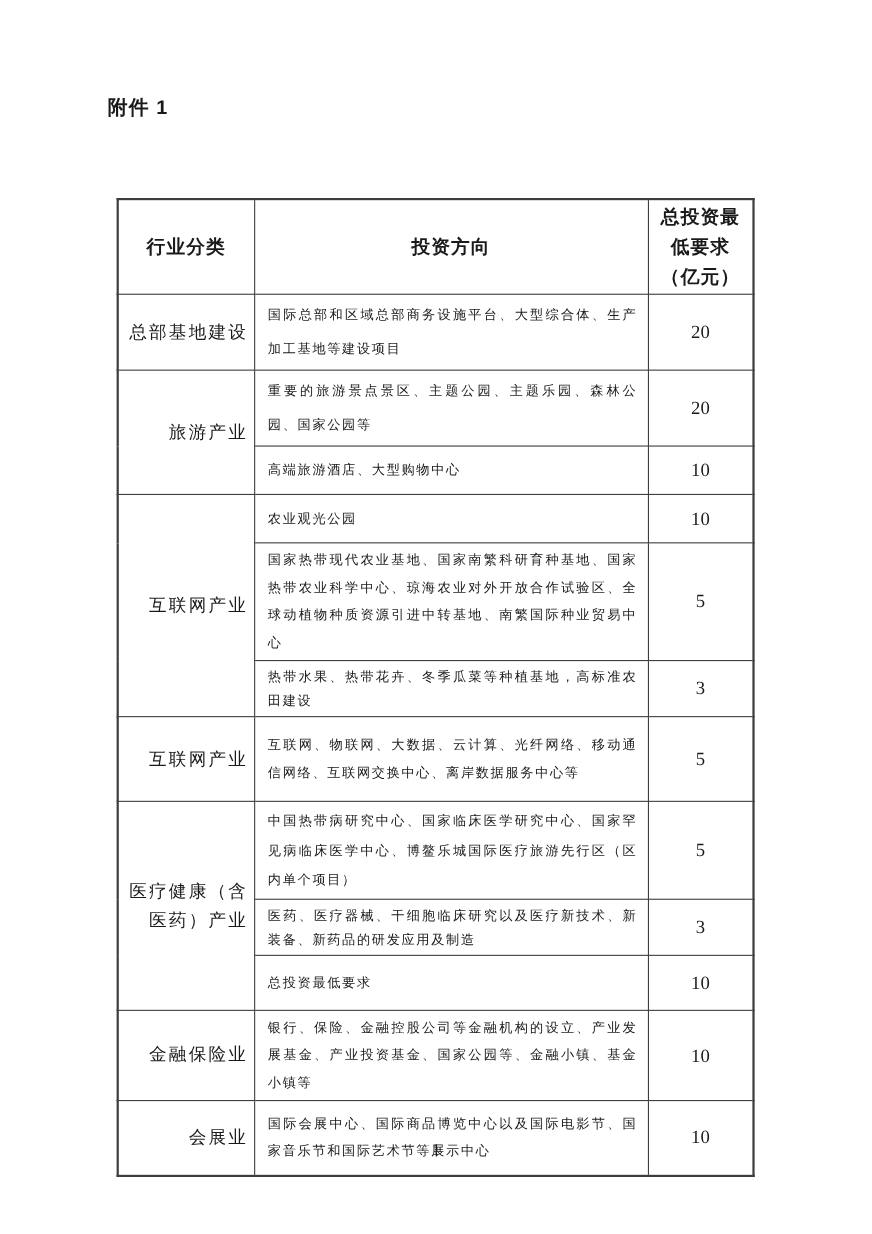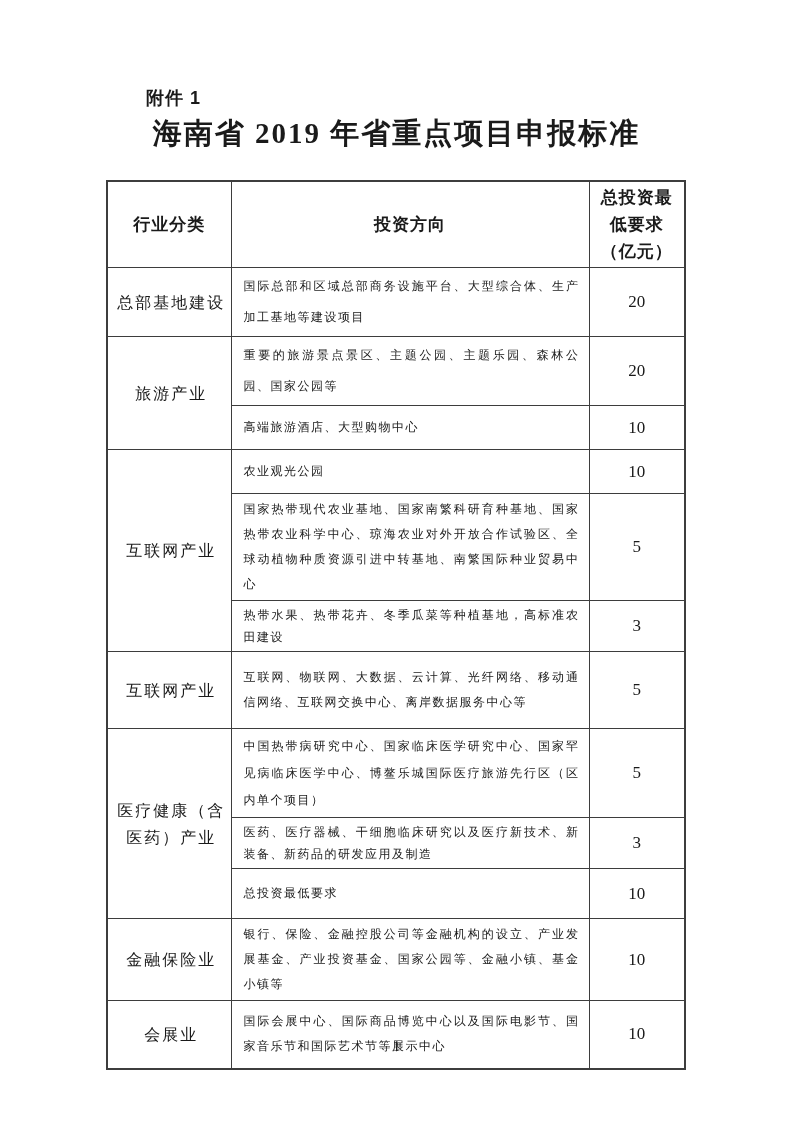--- a/index.html
+++ b/index.html
@@ -14,21 +14,20 @@
     overflow: hidden;
   }
   .attachment-label {
     position: absolute;
     left: 98px;
     top: 86px;
     font-size: 18px;
     font-family: "Liberation Sans", "DejaVu Sans", sans-serif;
     font-weight: 600;
     letter-spacing: 1px;
-    margin-left: 48px;
   }
   .doc-title {
     position: absolute;
     left: 0;
     right: 0;
     top: 114px;
     text-align: center;
     font-size: 29px;
     font-weight: bold;
     letter-spacing: 2px;
@@ -53,21 +52,21 @@
     font-size: 17px;
     text-align: center;
     letter-spacing: 1px;
     padding: 2px;
     border-radius: 21px;
   }
   .minreq-inner { width: 80px; margin: 0 auto; line-height: 27px; }
   td.industry-cell {
     font-size: 16px;
     letter-spacing: 2px;
-    text-align: center;
+    text-align: right;
     padding: 4px 5px 4px 9px;
     line-height: 27px;
   }
   td.direction-cell {
     font-size: 12px;
     letter-spacing: 1.5px;
     text-align: justify;
     text-justify: inter-character;
     padding: 3px 9px 3px 12px;
     line-height: 25px;
@@ -89,21 +88,20 @@
     font-size: 15px;
   }
 </style>
 </head>
 <body>
 
 <div class="page">
 
   <div class="attachment-label">附件 1</div>
 
-  <div class="doc-title">海南省 2019 年省重点项目申报标准</div>
 
   <table class="doc-table">
     <colgroup>
       <col style="width:124px">
       <col style="width:358px">
       <col style="width:96px">
     </colgroup>
     <thead>
       <tr style="height:74px;">
         <th>行业分类</th>

